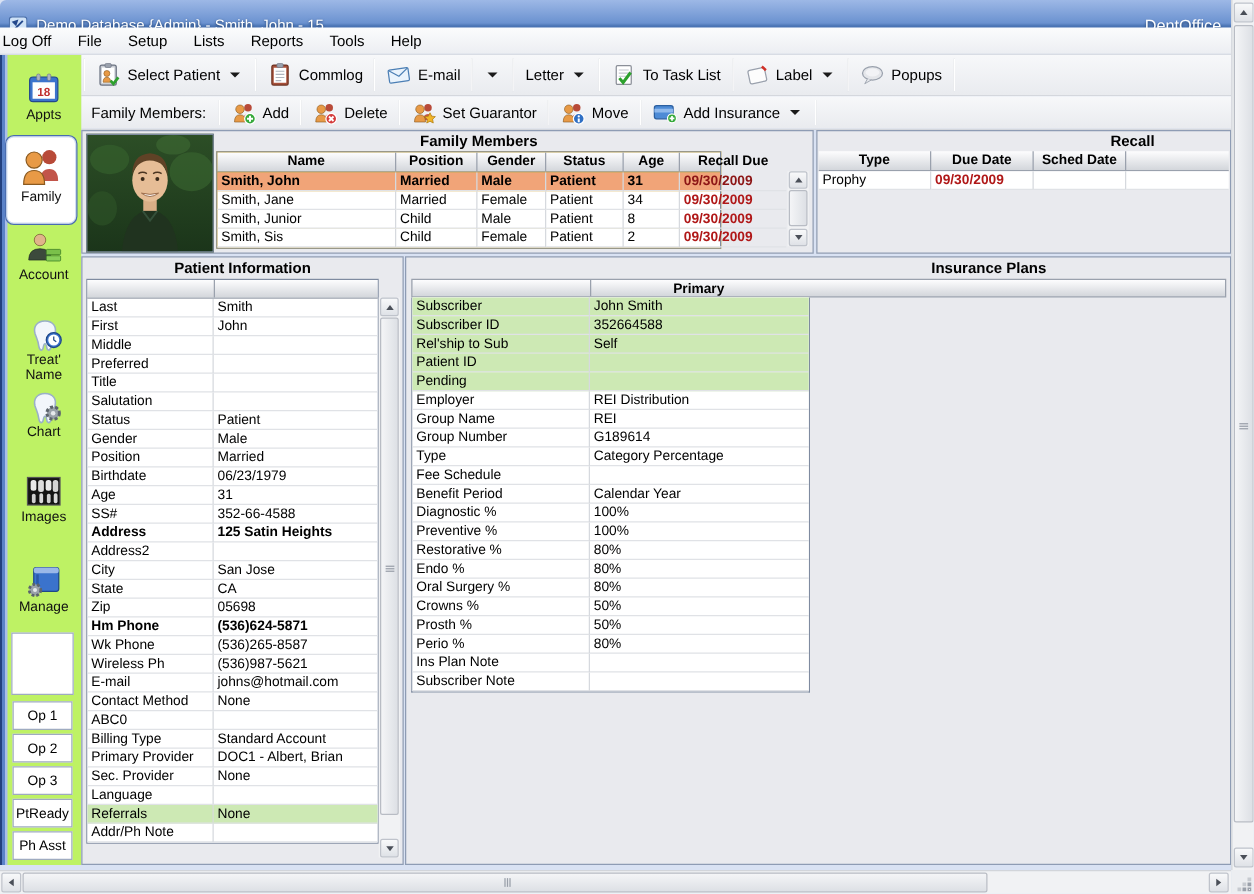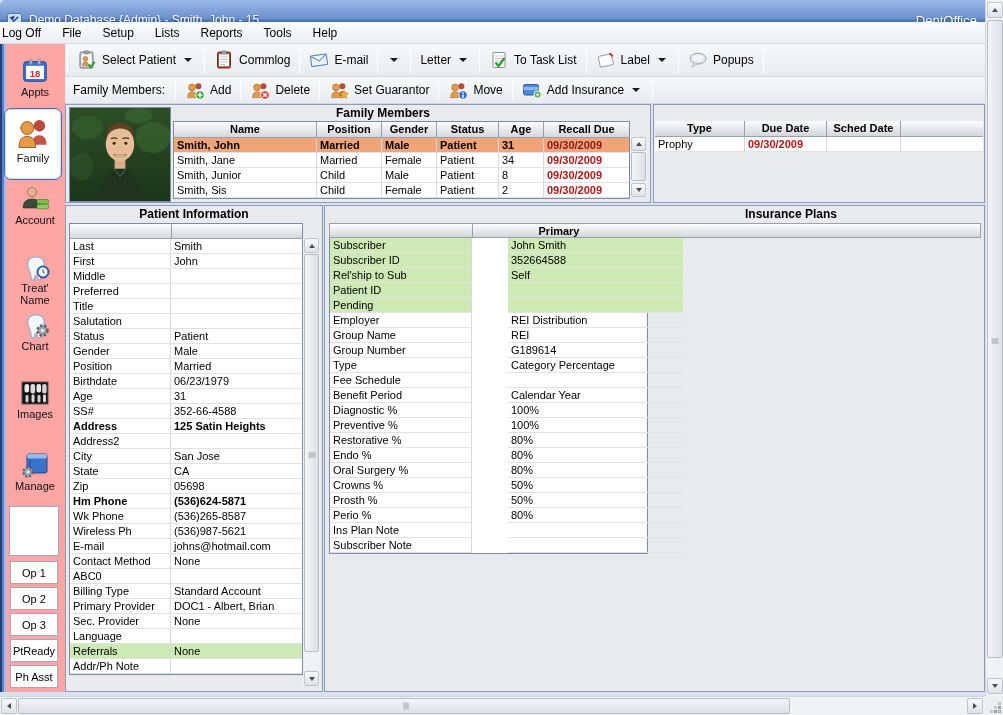--- a/index.html
+++ b/index.html
@@ -26,21 +26,21 @@
     background:linear-gradient(#f7f8fa,#e9ebef);border-bottom:1px solid #d4d7dd;font-size:12px;}
   .t1{top:44px;height:33px;}
   .t2{top:77px;height:27px;}
   .tbtn{display:flex;align-items:center;gap:5px;padding:0 7px;height:24px;white-space:nowrap;}
   .tsep{width:1px;align-self:stretch;margin:3px 2px;background:#c6c9d0;border-right:1px solid #fff;}
   .darr{width:0;height:0;border-left:4px solid transparent;border-right:4px solid transparent;border-top:4px solid #1a1a1a;margin:0 3px;}
   .caption{padding:0 8px;}
   .icon20{width:20px;height:20px;flex:none;}
 
   
-  .sidebar{position:absolute;left:0;top:44px;width:65px;height:648px;background:#fca5a5;}
+  .sidebar{position:absolute;left:0;top:44px;width:65px;height:648px;background:#bef264;}
   .side-edge{position:absolute;left:0;top:0;width:6px;height:100%;
     background:linear-gradient(90deg,#23407e 0 2px,#5b82c8 2px 4px,#aabdea 4px 6px);}
   .side-btn{position:absolute;left:7px;width:56px;text-align:center;font-size:11px;color:#111;cursor:default;}
   .side-btn svg{display:block;margin:0 auto;}
   .side-btn.selected{left:4px;width:58px;height:72px;background:#fff;border:1px solid #4a6db0;border-radius:7px;padding-top:5px;box-shadow:inset 0 0 0 1px #d2def2;}
   .blank-box{position:absolute;left:9px;top:462px;width:50px;height:50px;background:#fff;border:1px solid #9fabc0;}
   .op-btn{position:absolute;left:10px;width:48px;height:23px;background:#fff;border:1px solid #9fabc0;
     display:flex;align-items:center;justify-content:center;font-size:11px;}
 
   
@@ -54,21 +54,21 @@
 
   
   .grid-hdr{display:grid;height:16px;line-height:15px;font-weight:bold;text-align:center;
     background:linear-gradient(#fdfdfe,#d3d6db);border-bottom:1px solid #9aa1ad;}
   .grid-hdr>div{border-right:1px solid #9aa1ad;overflow:hidden;white-space:nowrap;}
   .grid-hdr>div:last-child{border-right:none;}
   .grid-row{display:grid;height:15px;line-height:14px;background:#fff;}
   .grid-row>div{border-right:1px solid #d6d9de;border-bottom:1px solid #e0e2e6;padding-left:3px;overflow:hidden;white-space:nowrap;}
   .grid-row>div:last-child{border-right:none;}
 
-  .fam-grid{position:absolute;left:107px;top:16px;width:457px;border:1px solid #7f8ba0;background:#eab308;}
+  .fam-grid{position:absolute;left:107px;top:16px;width:404px;border:1px solid #7f8ba0;background:#eab308;}
   .fam-cols{grid-template-columns:143px 65px 55px 62px 45px 85px;}
   .fam-grid .grid-row.selected{background:#f1a478;font-weight:bold;}
   .recall-cell{color:#b01818;font-weight:bold;}
   .grid-row.selected .recall-cell{color:#8d1616;}
 
   .photo{position:absolute;left:3px;top:2px;width:102px;height:95px;border:1px solid #7e8ba0;background:#24421f;}
 
   .recall-grid{position:absolute;left:1px;top:16px;right:1px;}
   .recall-cols{grid-template-columns:90px 82px 74px auto;}
 
@@ -76,21 +76,21 @@
   .pat-cols{grid-template-columns:101px 131px;}
   .blank-hdr{position:relative;height:15px;background:linear-gradient(#fdfdfe,#d3d6db);border-bottom:1px solid #9aa1ad;}
   .hdr-div{position:absolute;top:0;bottom:0;width:1px;background:#9aa1ad;}
   .grid-row.bold{font-weight:bold;}
   .grid-row.green>div{background:#cde9b4;}
 
   .ins-hdr{position:absolute;left:4px;top:17px;right:3px;height:15px;background:linear-gradient(#fdfdfe,#d3d6db);
     border:1px solid #9aa1ad;border-bottom:1px solid #9aa1ad;font-weight:bold;}
   .ins-hdr span{position:absolute;transform:translateX(-50%);top:0;line-height:14px;}
   .ins-rows{position:absolute;left:4px;top:32px;width:319px;border:1px solid #7f8ba0;border-top:none;background:#fff;}
-  .ins-cols{grid-template-columns:142px 175px;gap:36px;}
+  .ins-cols{grid-template-columns:142px 175px;}
 
   
   .sbar{position:absolute;background:#f1f2f4;}
   .sarrow{position:absolute;background:linear-gradient(#f8f9fa,#dfe2e7);border:1px solid #bfc3cb;border-radius:2px;
     display:flex;align-items:center;justify-content:center;}
   .tri{width:0;height:0;}
   .tri-up{border-left:3.5px solid transparent;border-right:3.5px solid transparent;border-bottom:4.5px solid #4a4f58;}
   .tri-down{border-left:3.5px solid transparent;border-right:3.5px solid transparent;border-top:4.5px solid #4a4f58;}
   .tri-left{border-top:3.5px solid transparent;border-bottom:3.5px solid transparent;border-right:4.5px solid #4a4f58;}
   .tri-right{border-top:3.5px solid transparent;border-bottom:3.5px solid transparent;border-left:4.5px solid #4a4f58;}
@@ -432,20 +432,23 @@
           <i class="tri tri-up"></i>
         </div>
       <div class="sthumb" style="left:1px;top:15px;width:15px;height:29px"></div>
       <div class="sarrow" style="left:1px;bottom:0;width:15px;height:14px">
           <i class="tri tri-down"></i>
         </div>
     </div>
   </div>
 
   <div class="panel recall-panel">
+    <div class="panel-title">
+      <span style="left:252px">Recall</span>
+    </div>
     <div class="recall-grid">
       <div class="grid-hdr recall-cols">
         <div>Type</div>
         <div>Due Date</div>
         <div>Sched Date</div>
         <div></div>
       </div>
       <div class="grid-row recall-cols">
         <div>Prophy</div>
         <div class="recall-cell">09/30/2009</div>

